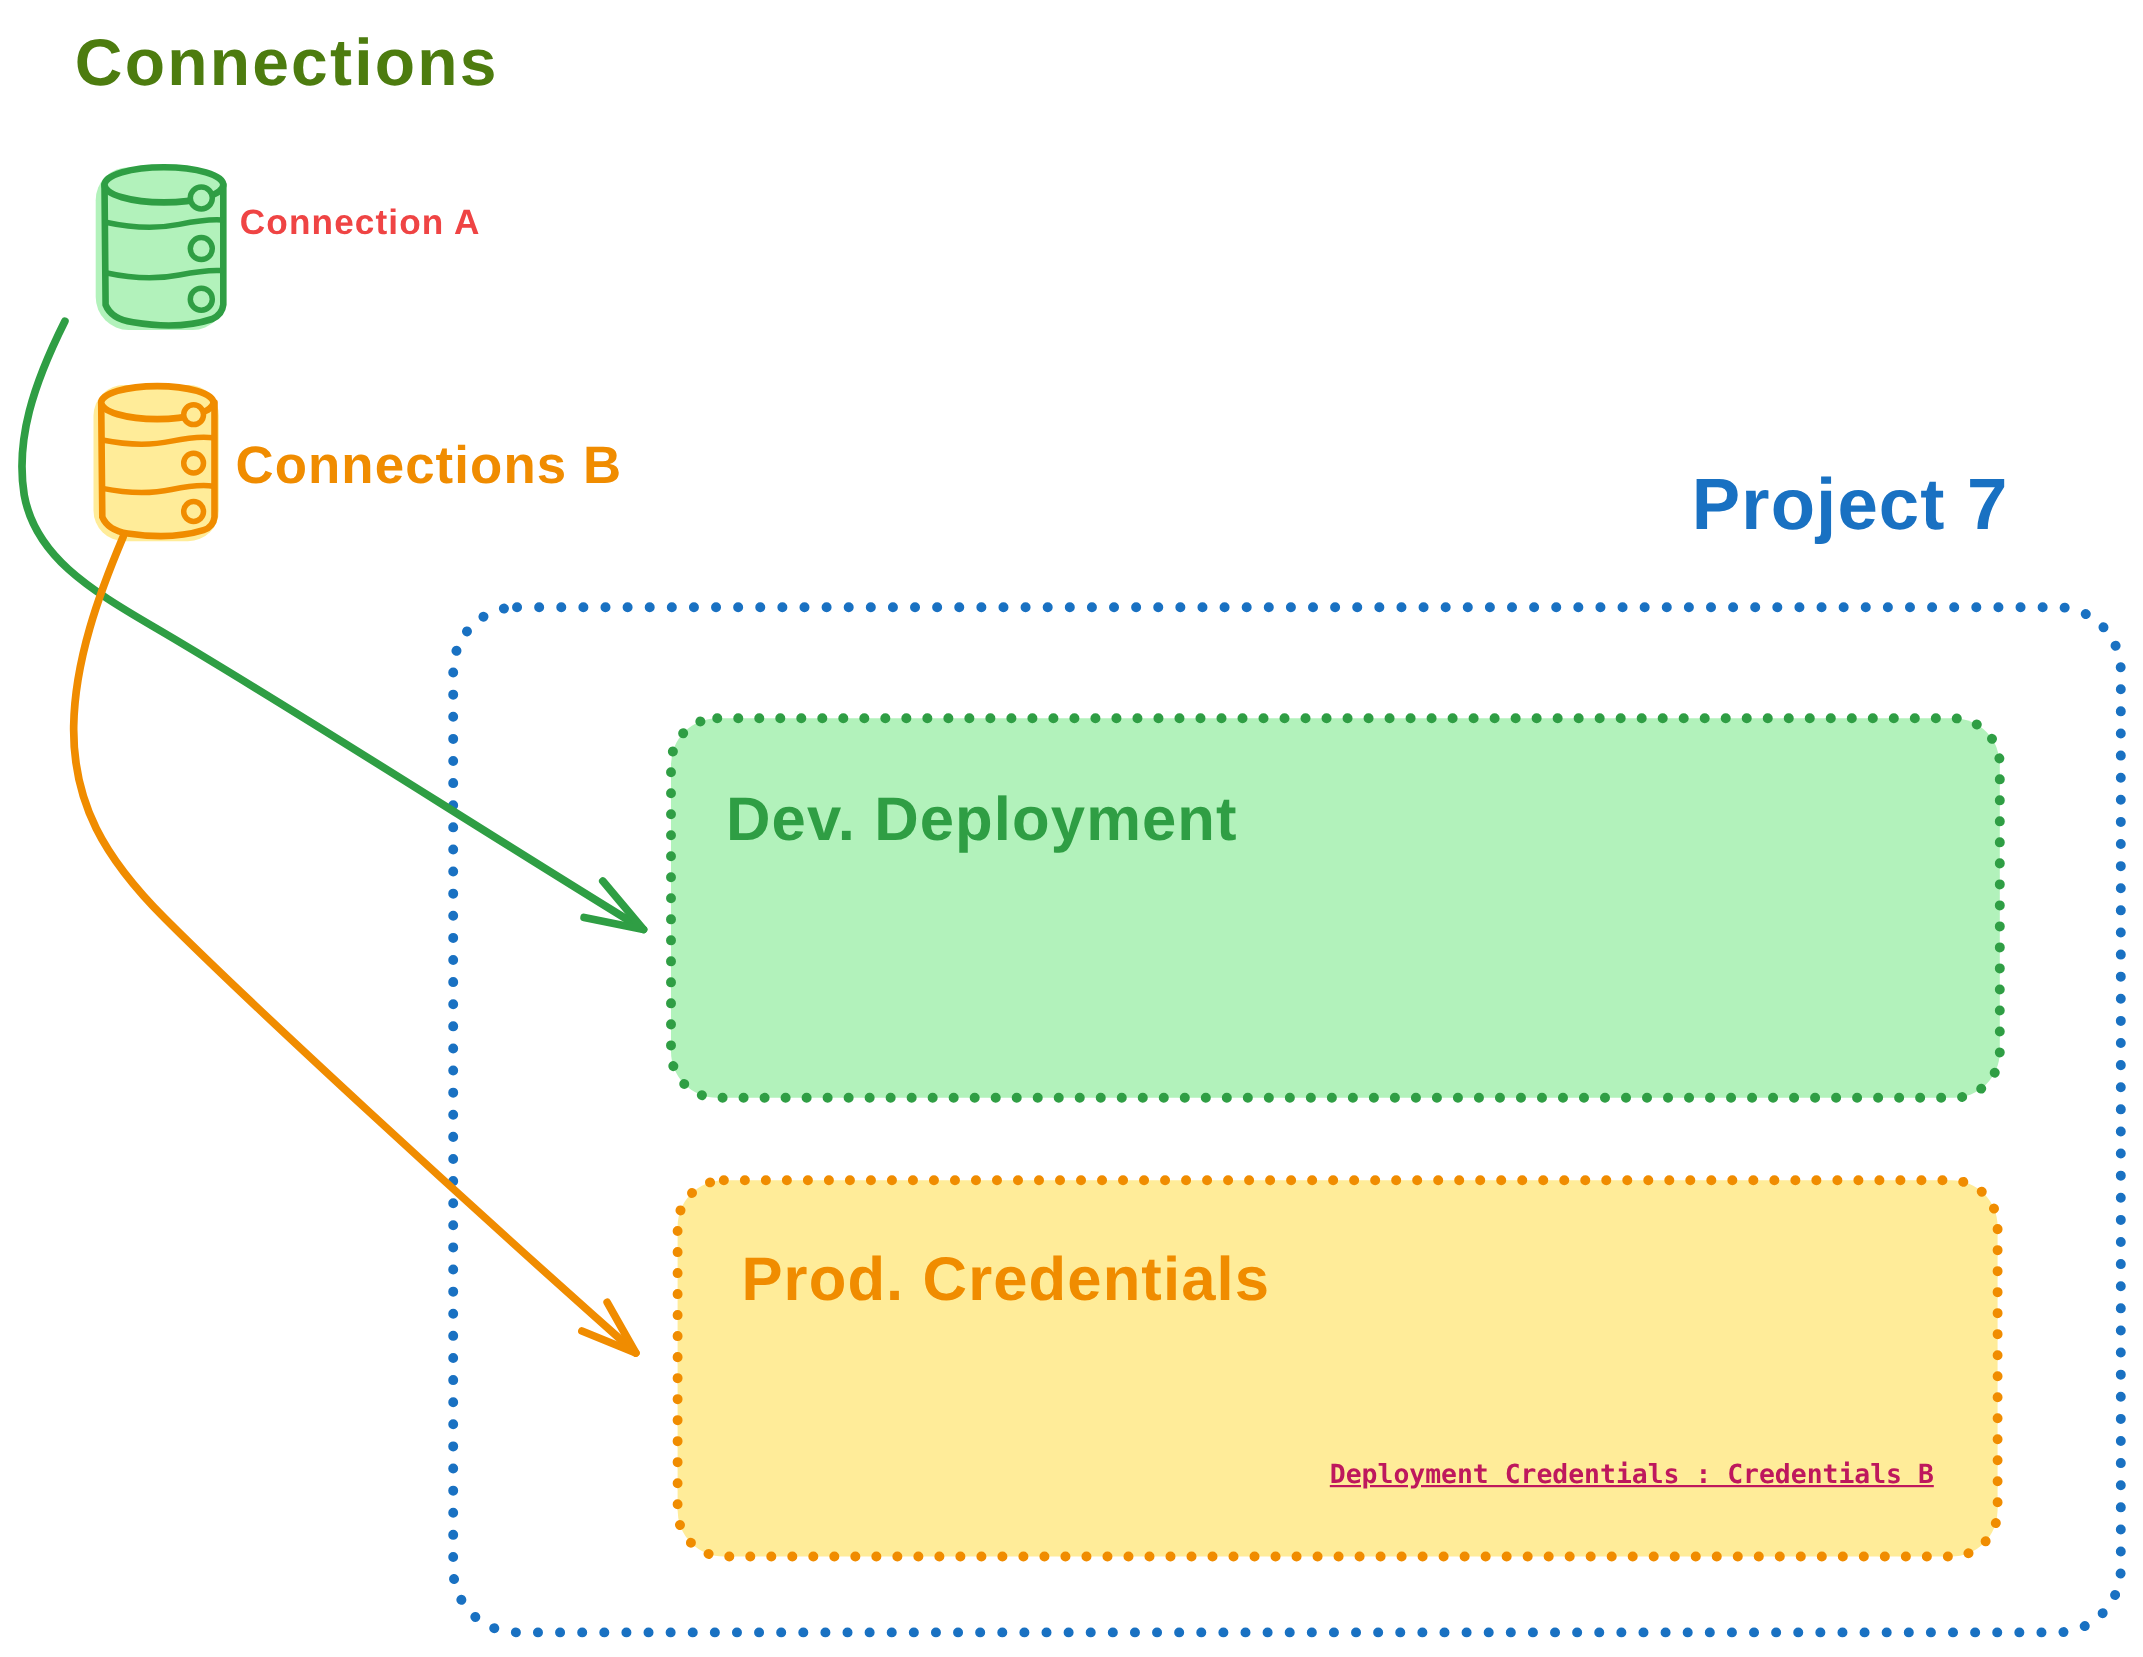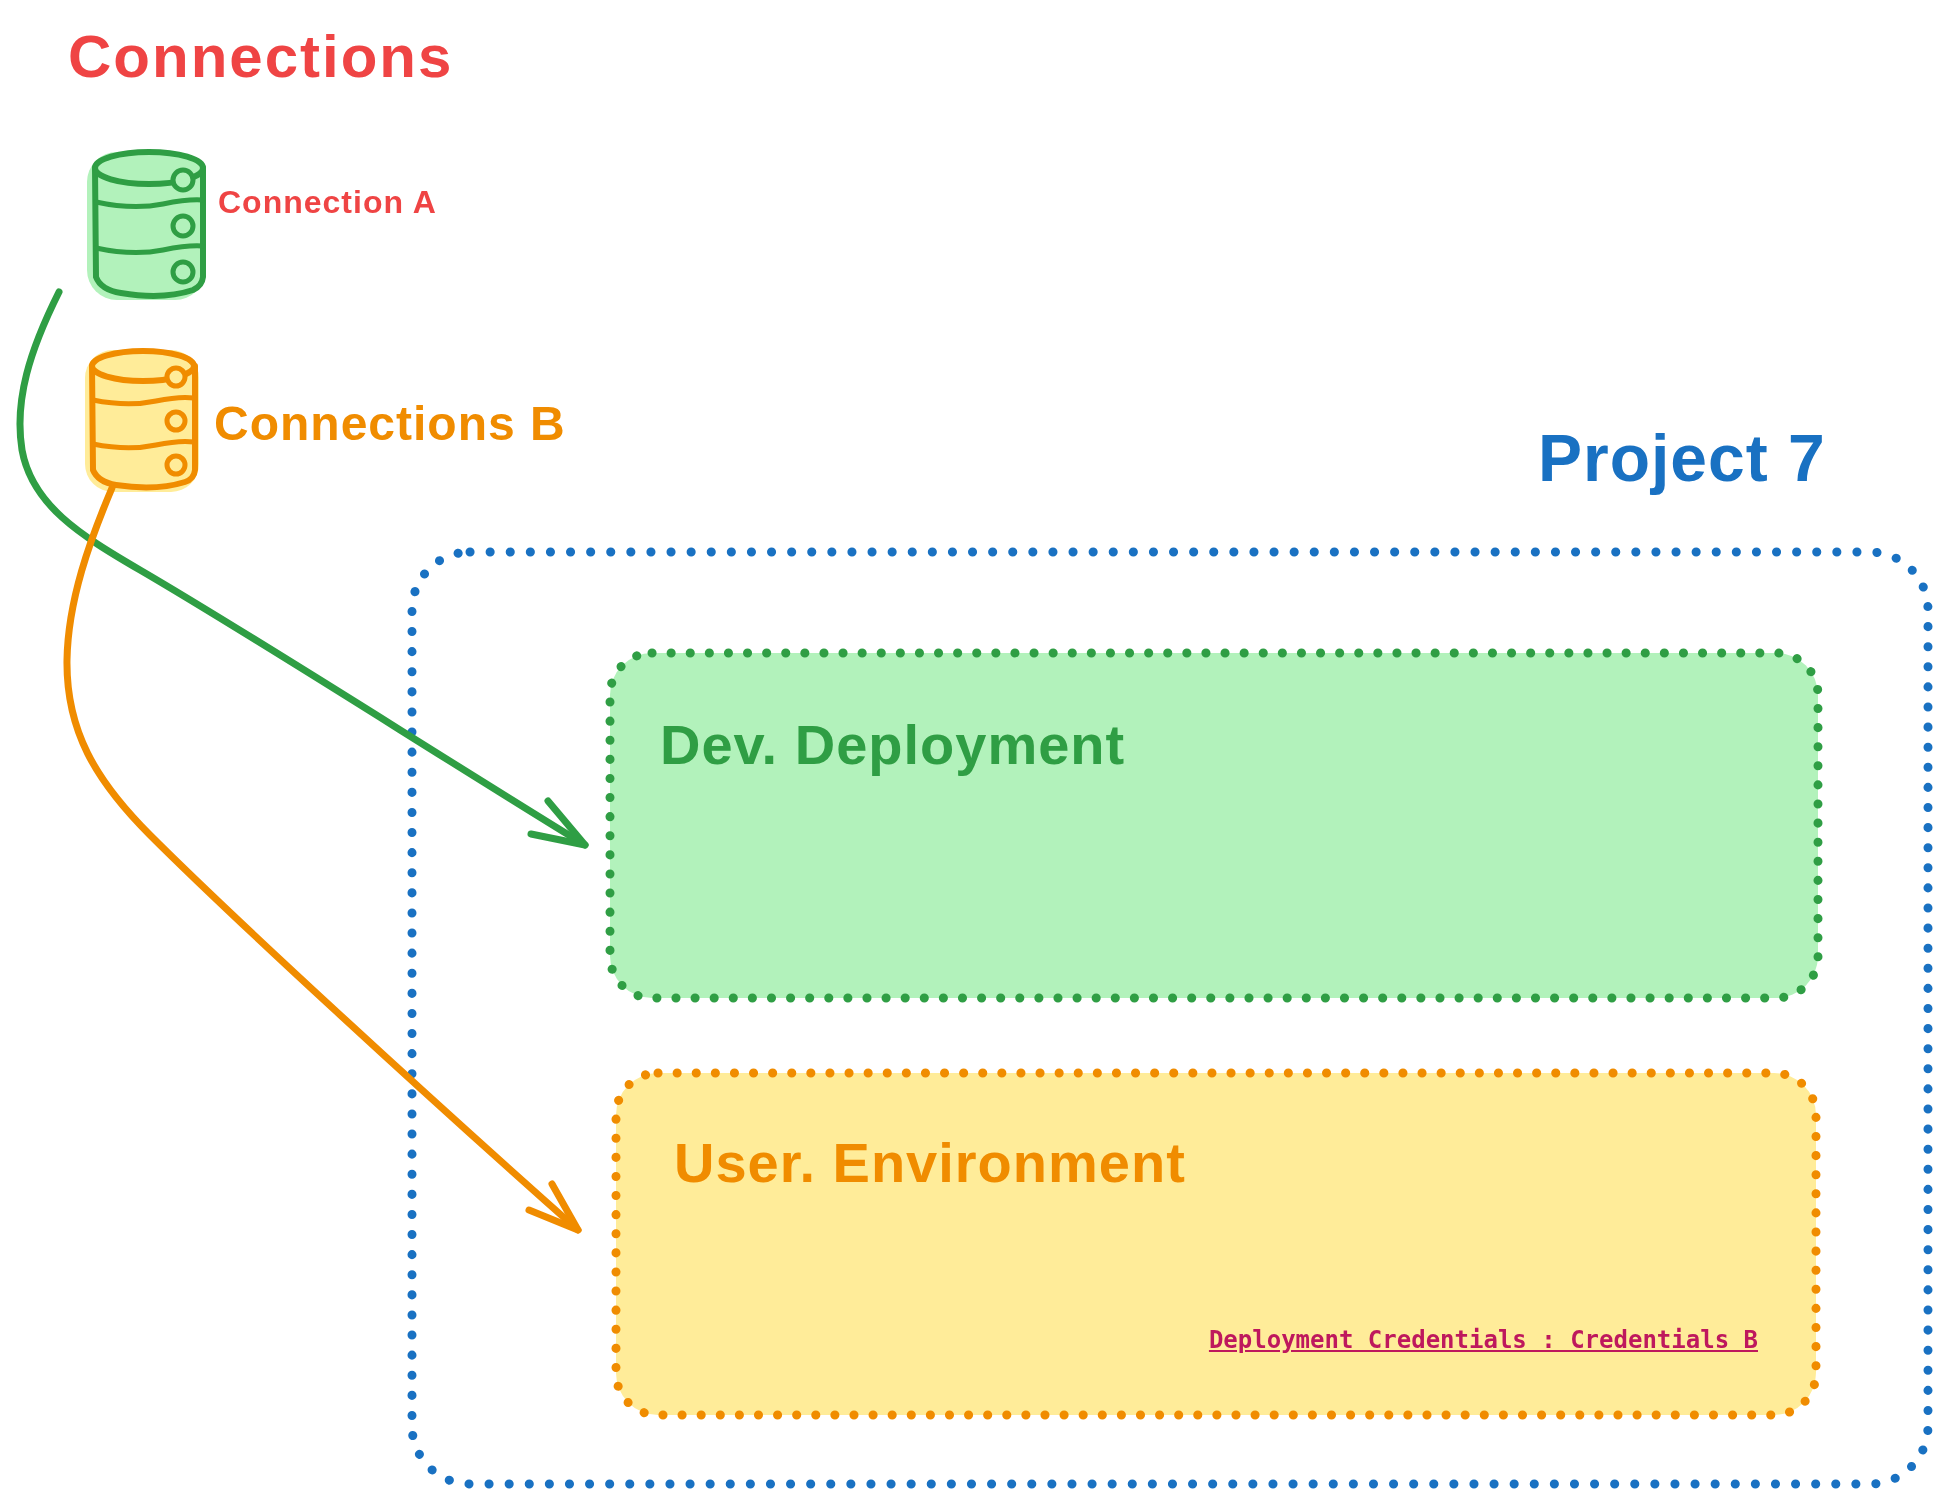--- a/index.html
+++ b/index.html
@@ -7,21 +7,21 @@
     position:relative;
     width:1948px;height:1506px;
     background:#ffffff;
     overflow:hidden;
     font-family:"Liberation Sans",sans-serif;
   }
   #shape-layer{position:absolute;left:0;top:0;width:1948px;height:1506px;}
   .txt{position:absolute;white-space:nowrap;font-weight:700;}
   .hand{font-family:"Liberation Sans",sans-serif;letter-spacing:1px;}
   .mono{font-family:"DejaVu Sans Mono","Liberation Mono",monospace;}
-  #t-connections{left:68px;top:22px;font-size:60px;color:#ef4444;letter-spacing:2px;}
+  #t-connections{left:68px;top:22px;font-size:60px;color:#4d7c0f;letter-spacing:2px;}
   #t-conn-a{left:218px;top:184px;font-size:32px;color:#ef4444;}
   #t-conn-b{left:214px;top:396px;font-size:48px;color:#f08c00;}
   #t-project{left:1538px;top:420px;font-size:66px;color:#1971c2;}
   #t-dev-title{left:660px;top:712px;font-size:56px;color:#2f9e44;}
   #t-dev-cred{right:190px;top:908px;font-size:36px;color:#2f9e44;}
   #t-prod-title{left:674px;top:1130px;font-size:56px;color:#f08c00;}
   #t-prod-cred{right:190px;top:1326px;font-size:24px;color:#be185d;text-decoration:underline;}
 </style>
 </head>
 <body>
@@ -73,17 +73,17 @@
 
   <div id="t-conn-a" class="txt hand">Connection A</div>
 
   <div id="t-conn-b" class="txt hand">Connections B</div>
 
   <div id="t-project" class="txt hand">Project 7</div>
 
   <div id="t-dev-title" class="txt hand">Dev. Deployment</div>
 
 
-  <div id="t-prod-title" class="txt hand">User. Environment</div>
+  <div id="t-prod-title" class="txt hand">Prod. Credentials</div>
 
   <div id="t-prod-cred" class="txt mono">Deployment Credentials : Credentials B</div>
 
 </div>
 
 </body></html>

